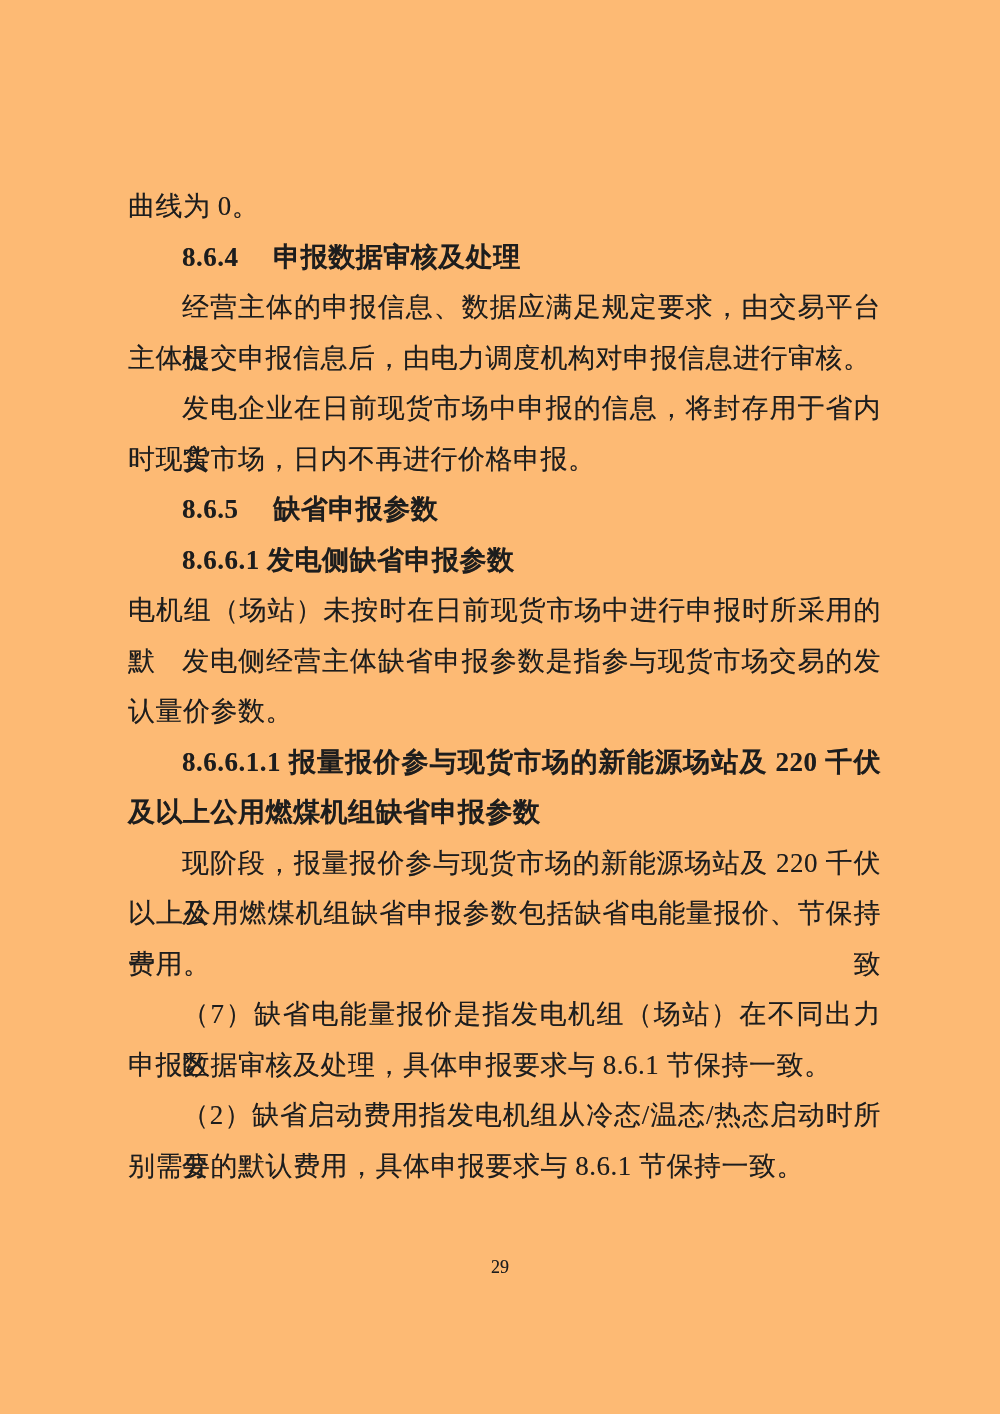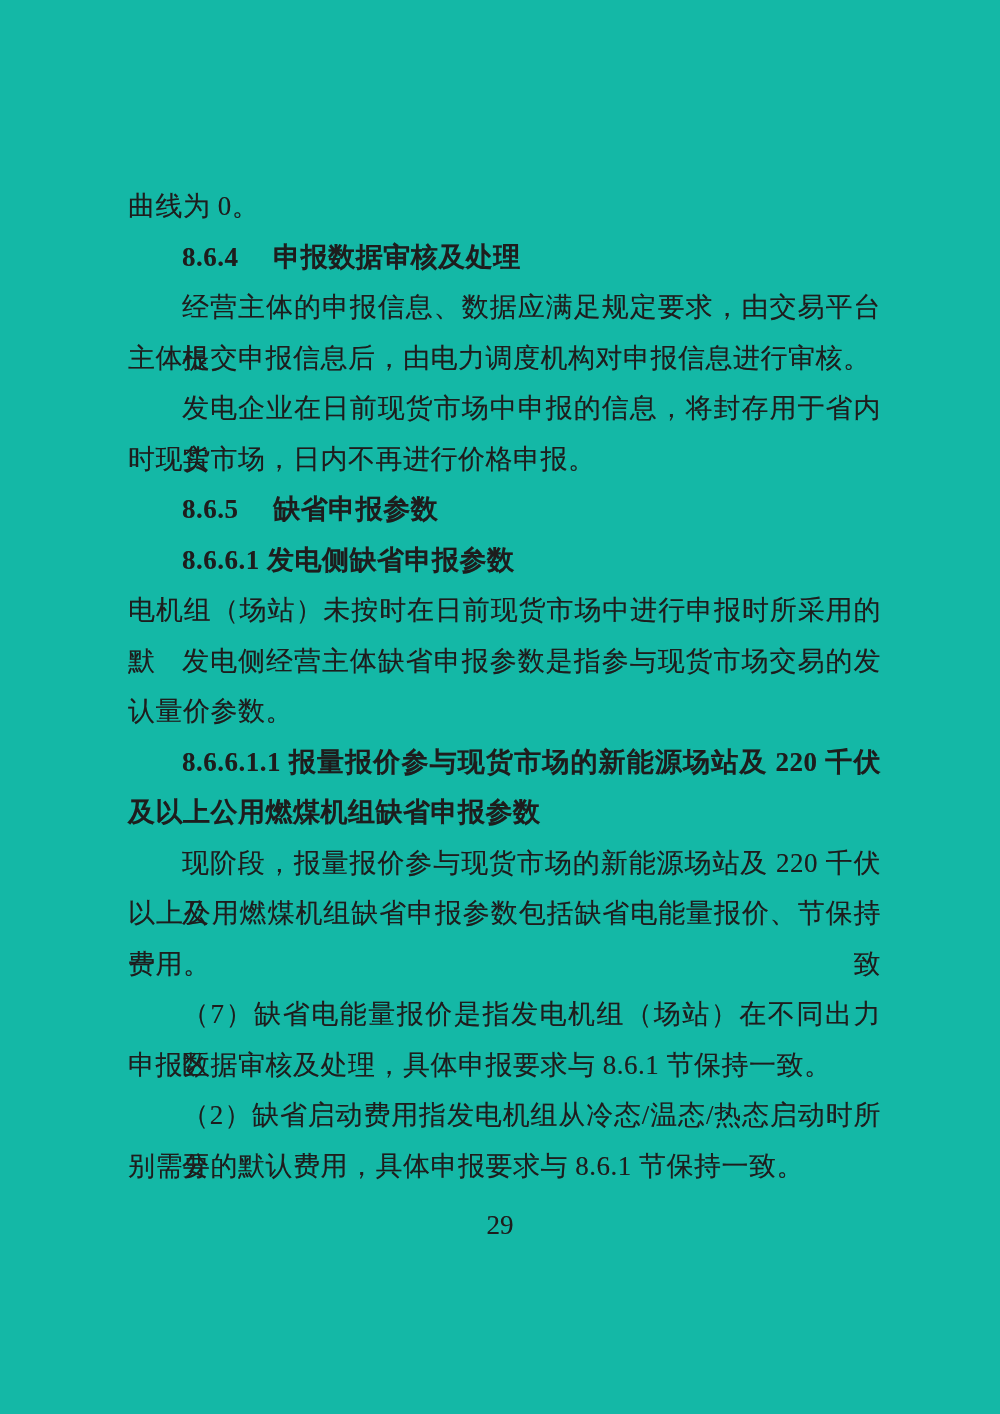--- a/index.html
+++ b/index.html
@@ -4,21 +4,21 @@
 <style>
   html, body {
     margin: 0;
     padding: 0;
     background: #ffffff;
   }
   .page {
     position: relative;
     width: 1000px;
     height: 1414px;
-    background: #14b8a6;
+    background: #fdba74;
     overflow: hidden;
     font-family: "Liberation Serif", "DejaVu Serif", serif;
     color: #1d1d1d;
     
     text-shadow: 0 0 0.6px rgba(50, 50, 50, 0.55);
   }
   .text-block {
     position: absolute;
     left: 128px;
     top: 181px;
@@ -37,27 +37,27 @@
   .line.indent {
     padding-left: 54px;
     font-family: Liberation Serif, serif;
   }
   .line.justify {
     text-align: justify;
     text-align-last: justify;
   }
   .page-number {
     position: absolute;
-    top: 1204px;
+    top: 1246px;
     left: 0;
     width: 100%;
     height: 42px;
     line-height: 42px;
     text-align: center;
-    font-size: 27px;
+    font-size: 18px;
     color: #1d1d1d;
   }
 </style>
 </head>
 <body>
 
 <div class="page">
   <div class="text-block">
       <div class="line">曲线为 0。</div>
       <div class="line bold indent">8.6.4　 申报数据审核及处理</div>

